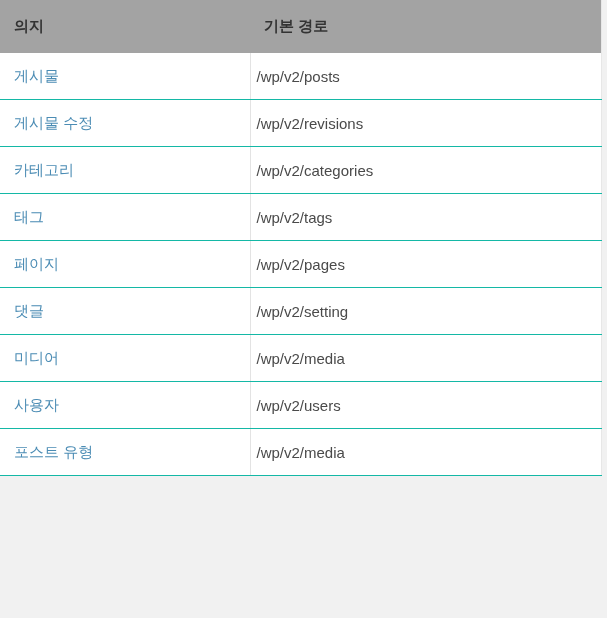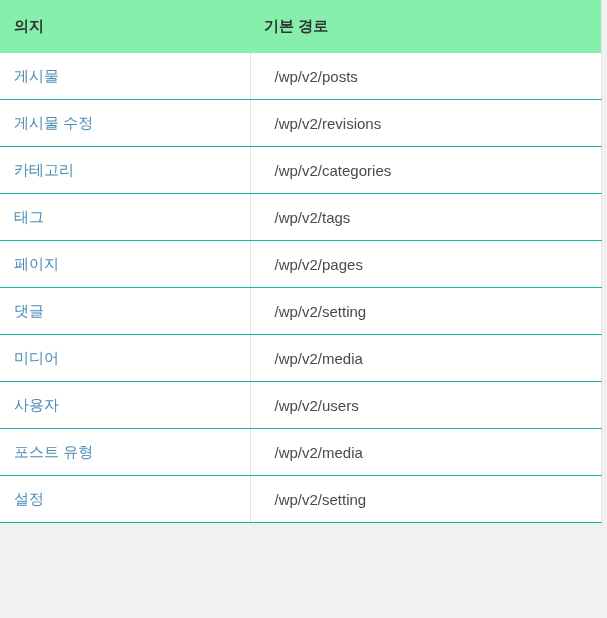--- a/index.html
+++ b/index.html
@@ -17,41 +17,41 @@
       border-collapse: collapse;
       table-layout: fixed;
       width: 601px;
       background: #ffffff;
       border-right: 1px solid #e7e7e7;
     }
     col.col-resource { width: 250px; }
     col.col-route    { width: 351px; }
     th {
       height: 53px;
-      background: #86efac;
+      background: #a3a3a3;
       text-align: left;
       vertical-align: middle;
       font-size: 15px;
       font-weight: bold;
       color: #333333;
       padding: 0;
     }
     th.th-resource { padding-left: 14px; }
     th.th-route    { padding-left: 14px; }
     td {
       height: 46px;
       vertical-align: middle;
       border-bottom: 1px solid #14b8a6;
       font-size: 15px;
       padding: 0;
     }
     td.cell-resource { padding-left: 14px; }
     td.cell-route {
       border-left: 1px solid #e3e3e3;
-      padding-left: 24px;
+      padding-left: 6px;
       color: #4a4a4a;
     }
     a.resource-link {
       color: #4b8cb4;
       text-decoration: none;
       cursor: pointer;
     }
   </style>
 </head>
 <body>
@@ -97,18 +97,14 @@
       <td class="cell-route">/wp/v2/media</td>
     </tr>
     <tr>
       <td class="cell-resource"><a class="resource-link">사용자</a></td>
       <td class="cell-route">/wp/v2/users</td>
     </tr>
     <tr>
       <td class="cell-resource"><a class="resource-link">포스트 유형</a></td>
       <td class="cell-route">/wp/v2/media</td>
     </tr>
-    <tr>
-      <td class="cell-resource"><a class="resource-link">설정</a></td>
-      <td class="cell-route">/wp/v2/setting</td>
-    </tr>
   </tbody>
 </table>
 
 </body></html>

